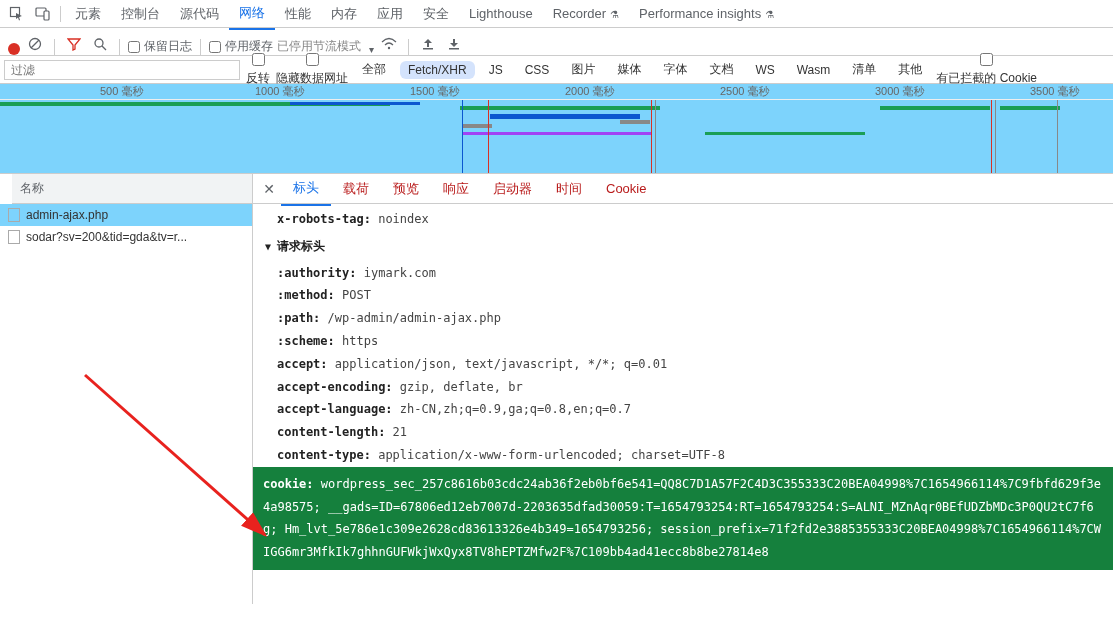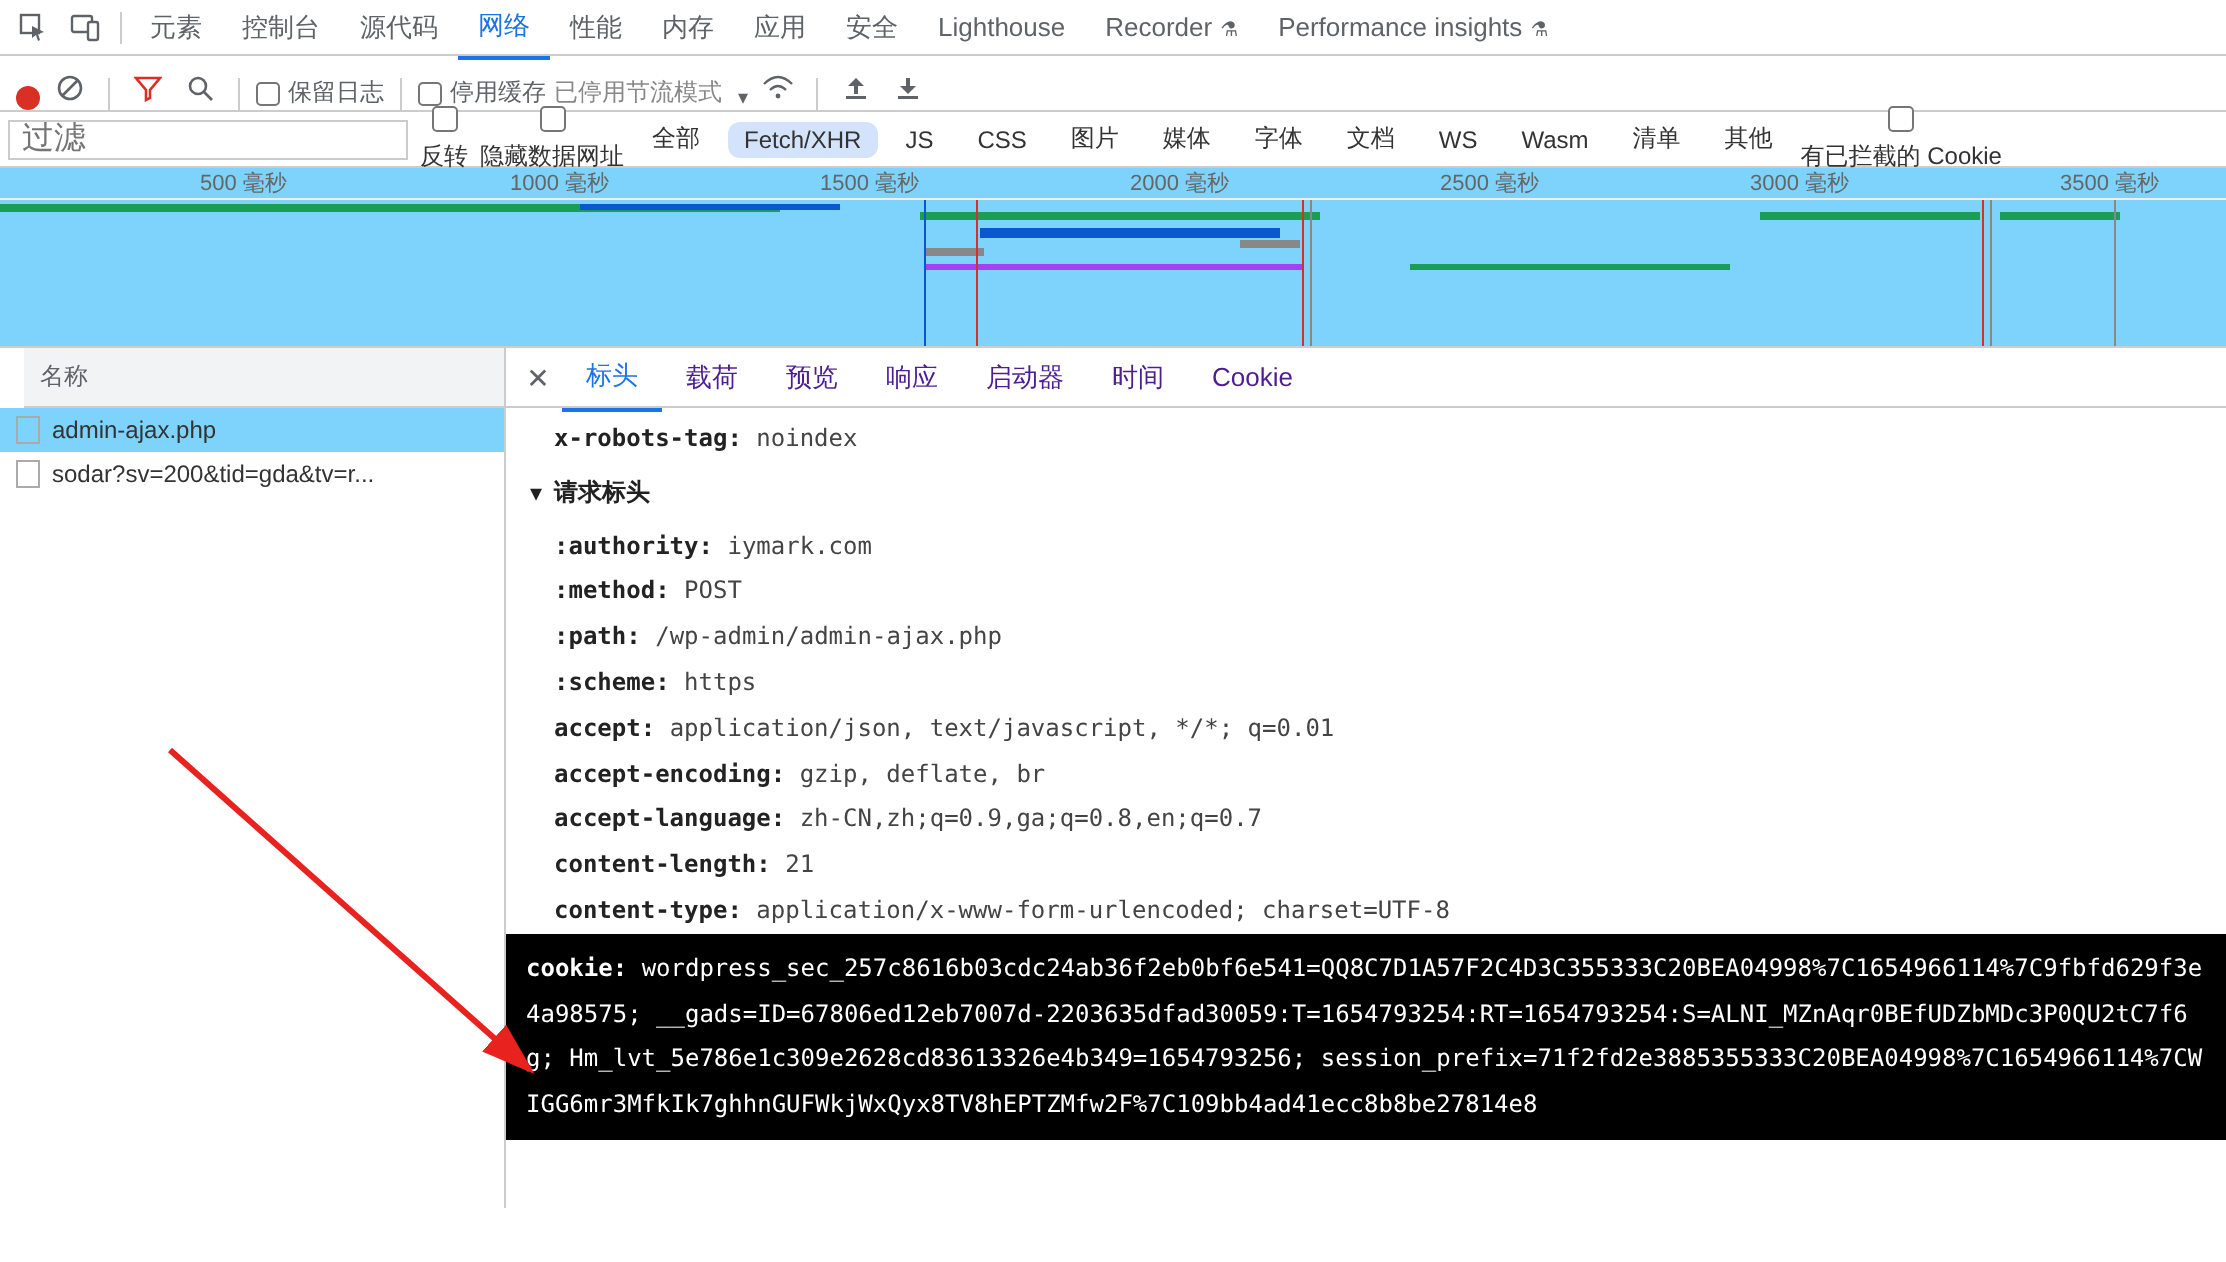--- a/index.html
+++ b/index.html
@@ -18,21 +18,21 @@
     .toolbar2 .record-dot { width: 12px; height: 12px; border-radius: 50%; background: #d93025; cursor: pointer; }
     .toolbar2 .icon-btn { width: 22px; height: 22px; display: flex; align-items: center; justify-content: center; cursor: pointer; color: #5f6368; }
     .toolbar2 .divider { width: 1px; height: 16px; background: #ccc; margin: 0 4px; }
     .toolbar2 label { display: flex; align-items: center; gap: 4px; cursor: pointer; color: #5f6368; }
     .toolbar2 input[type=checkbox] { width: 12px; height: 12px; }
     .disabled-text { color: #888; }
     .dropdown-arrow { color: #5f6368; font-size: 10px; margin-left: 4px; cursor: pointer; }
     
     
     .filter-row { display: flex; align-items: center; height: 28px; border-bottom: 1px solid #ccc; padding: 0 4px; gap: 6px; }
-    .filter-input { border: 1px solid #ccc; padding: 2px 6px; width: 200px; height: 20px; font-size: 16px; }
+    .filter-input { border: 1px solid #ccc; padding: 2px 6px; width: 236px; height: 20px; font-size: 12px; }
     .filter-row label { display: flex; align-items: center; gap: 4px; cursor: pointer; color: #333; flex-direction: column; }
     .filter-chip { padding: 2px 8px; cursor: pointer; color: #333; border-radius: 6px; }
     .filter-chip.active { background: #d4e3fc; }
     
     
     .timeline { position: relative; height: 90px; border-bottom: 1px solid #ccc; background: #7dd3fc; overflow: hidden; }
     .timeline-ruler { position: relative; height: 16px; border-bottom: 1px solid #eee; }
     .timeline-tick { position: absolute; top: 0; font-size: 11px; color: #666; }
     .timeline-bars { position: relative; height: 74px; }
     .tbar { position: absolute; height: 4px; }
@@ -42,30 +42,30 @@
     .main { display: flex; height: 430px; }
     .sidebar { width: 253px; border-right: 1px solid #ccc; }
     .sidebar-header { padding: 6px 8px; border-bottom: 1px solid #ccc; background: #f1f3f4; color: #5f6368; font-size: 12px; margin-left: 12px; }
     .sidebar-item { display: flex; align-items: center; padding: 4px 8px; gap: 6px; cursor: pointer; white-space: nowrap; overflow: hidden; text-overflow: ellipsis; }
     .sidebar-item.active { background: #7dd3fc; }
     .file-icon { width: 12px; height: 14px; border: 1px solid #aaa; display: inline-block; flex-shrink: 0; }
     
     .details { flex: 1; display: flex; flex-direction: column; overflow: hidden; }
     .details-tabs { display: flex; align-items: center; height: 30px; border-bottom: 1px solid #ccc; padding: 0 4px; }
     .details-tabs .close-btn { width: 24px; text-align: center; cursor: pointer; color: #5f6368; font-size: 14px; }
-    .details-tabs .dtab { padding: 7px 12px; cursor: pointer; color: #4c1d95; font-size: 13px; }
+    .details-tabs .dtab { padding: 7px 12px; cursor: pointer; color: #b91c1c; font-size: 13px; }
     .details-tabs .dtab.active { color: #1a73e8; border-bottom: 2px solid #1a73e8; }
     
     .headers-body { flex: 1; overflow: auto; padding: 4px 12px; font-family: Consolas, monospace; font-size: 12px; line-height: 1.9; }
     .header-line .hname { font-weight: bold; color: #222; }
     .header-line .hval { font-family: Consolas, monospace; color: #444; }
     .section-title { font-weight: bold; color: #222; cursor: pointer; margin: 4px 0; }
     .section-title::before { content: "▼ "; font-size: 10px; }
     .indent { padding-left: 12px; }
-    .cookie-block { background: #000000; color: #fff; padding: 6px 10px; margin: 0 -12px; font-family: Consolas, monospace; font-size: 12px; line-height: 1.9; word-break: break-all; }
+    .cookie-block { background: #15803d; color: #fff; padding: 6px 10px; margin: 0 -12px; font-family: Consolas, monospace; font-size: 12px; line-height: 1.9; word-break: break-all; }
     .cookie-block .hname { font-weight: bold; color: #fff; }
     
     
     .red-arrow { position: absolute; pointer-events: none; }
     svg { display: block; }
   </style>
 </head>
 <body>
 
 <div class="top-tabs">

